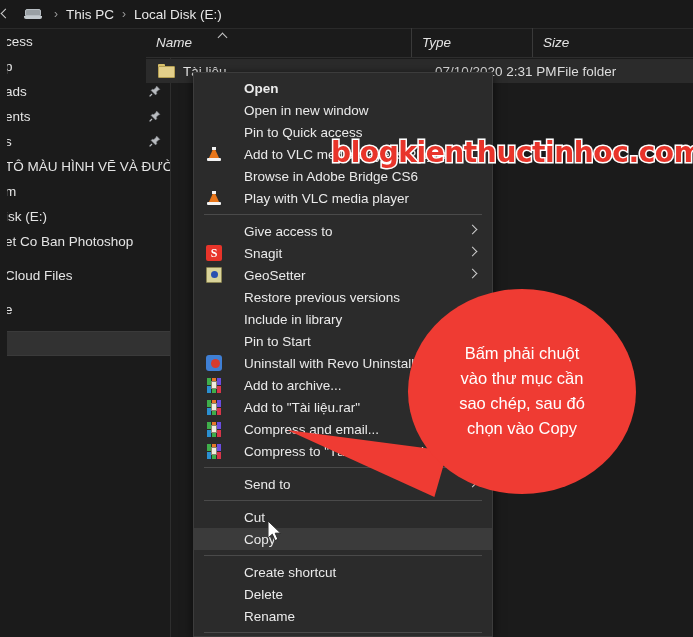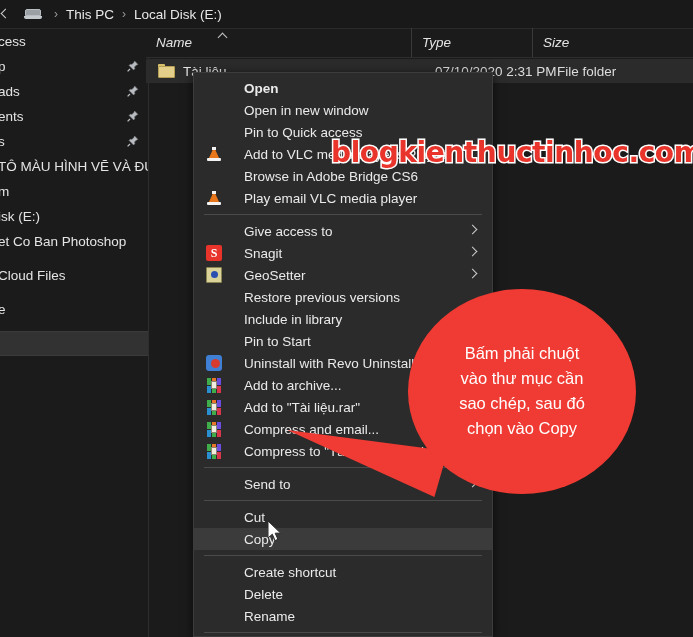--- a/index.html
+++ b/index.html
@@ -44,21 +44,21 @@
   .crumb {
     color: #e8e8e8; font-size: 13.5px; padding: 0 2px; white-space: nowrap;
     cursor: default;
   }
   .crumb-sep {
     color: #9a9a9a; font-size: 12px; padding: 0 6px; user-select: none;
   }
 
   
   .navpane {
-    position: absolute; left: 0; top: 29px; width: 149px; height: 608px;
+    position: absolute; left: 7px; top: 29px; width: 164px; height: 608px;
     background: #1b1b1b;
     border-right: 1px solid #2e2e2e;
     overflow: hidden;
   }
   .nav-item {
     position: relative; height: 25px; display: flex; align-items: center;
     color: #e4e4e4; font-size: 13.5px; white-space: nowrap;
     padding-left: 0px; cursor: default;
   }
   .nav-item.selected { background: #323232; border-top: 1px solid #3a3a3a; border-bottom: 1px solid #3a3a3a;}
@@ -358,21 +358,21 @@
       </div>
       <div class="mi">
         <span>Browse in Adobe Bridge CS6</span>
       </div>
       <div class="mi">
         <span class="ico ico-vlc">
           <span class="cone"></span>
           <span class="top"></span>
           <span class="base2"></span>
         </span>
-        <span>Play email VLC media player</span>
+        <span>Play with VLC media player</span>
       </div>
       <div class="sep"></div>
       <div class="mi">
         <span>Give access to</span>
         <span class="arrow"></span>
       </div>
       <div class="mi">
         <span class="ico ico-snagit">S</span>
         <span>Snagit</span>
         <span class="arrow"></span>

